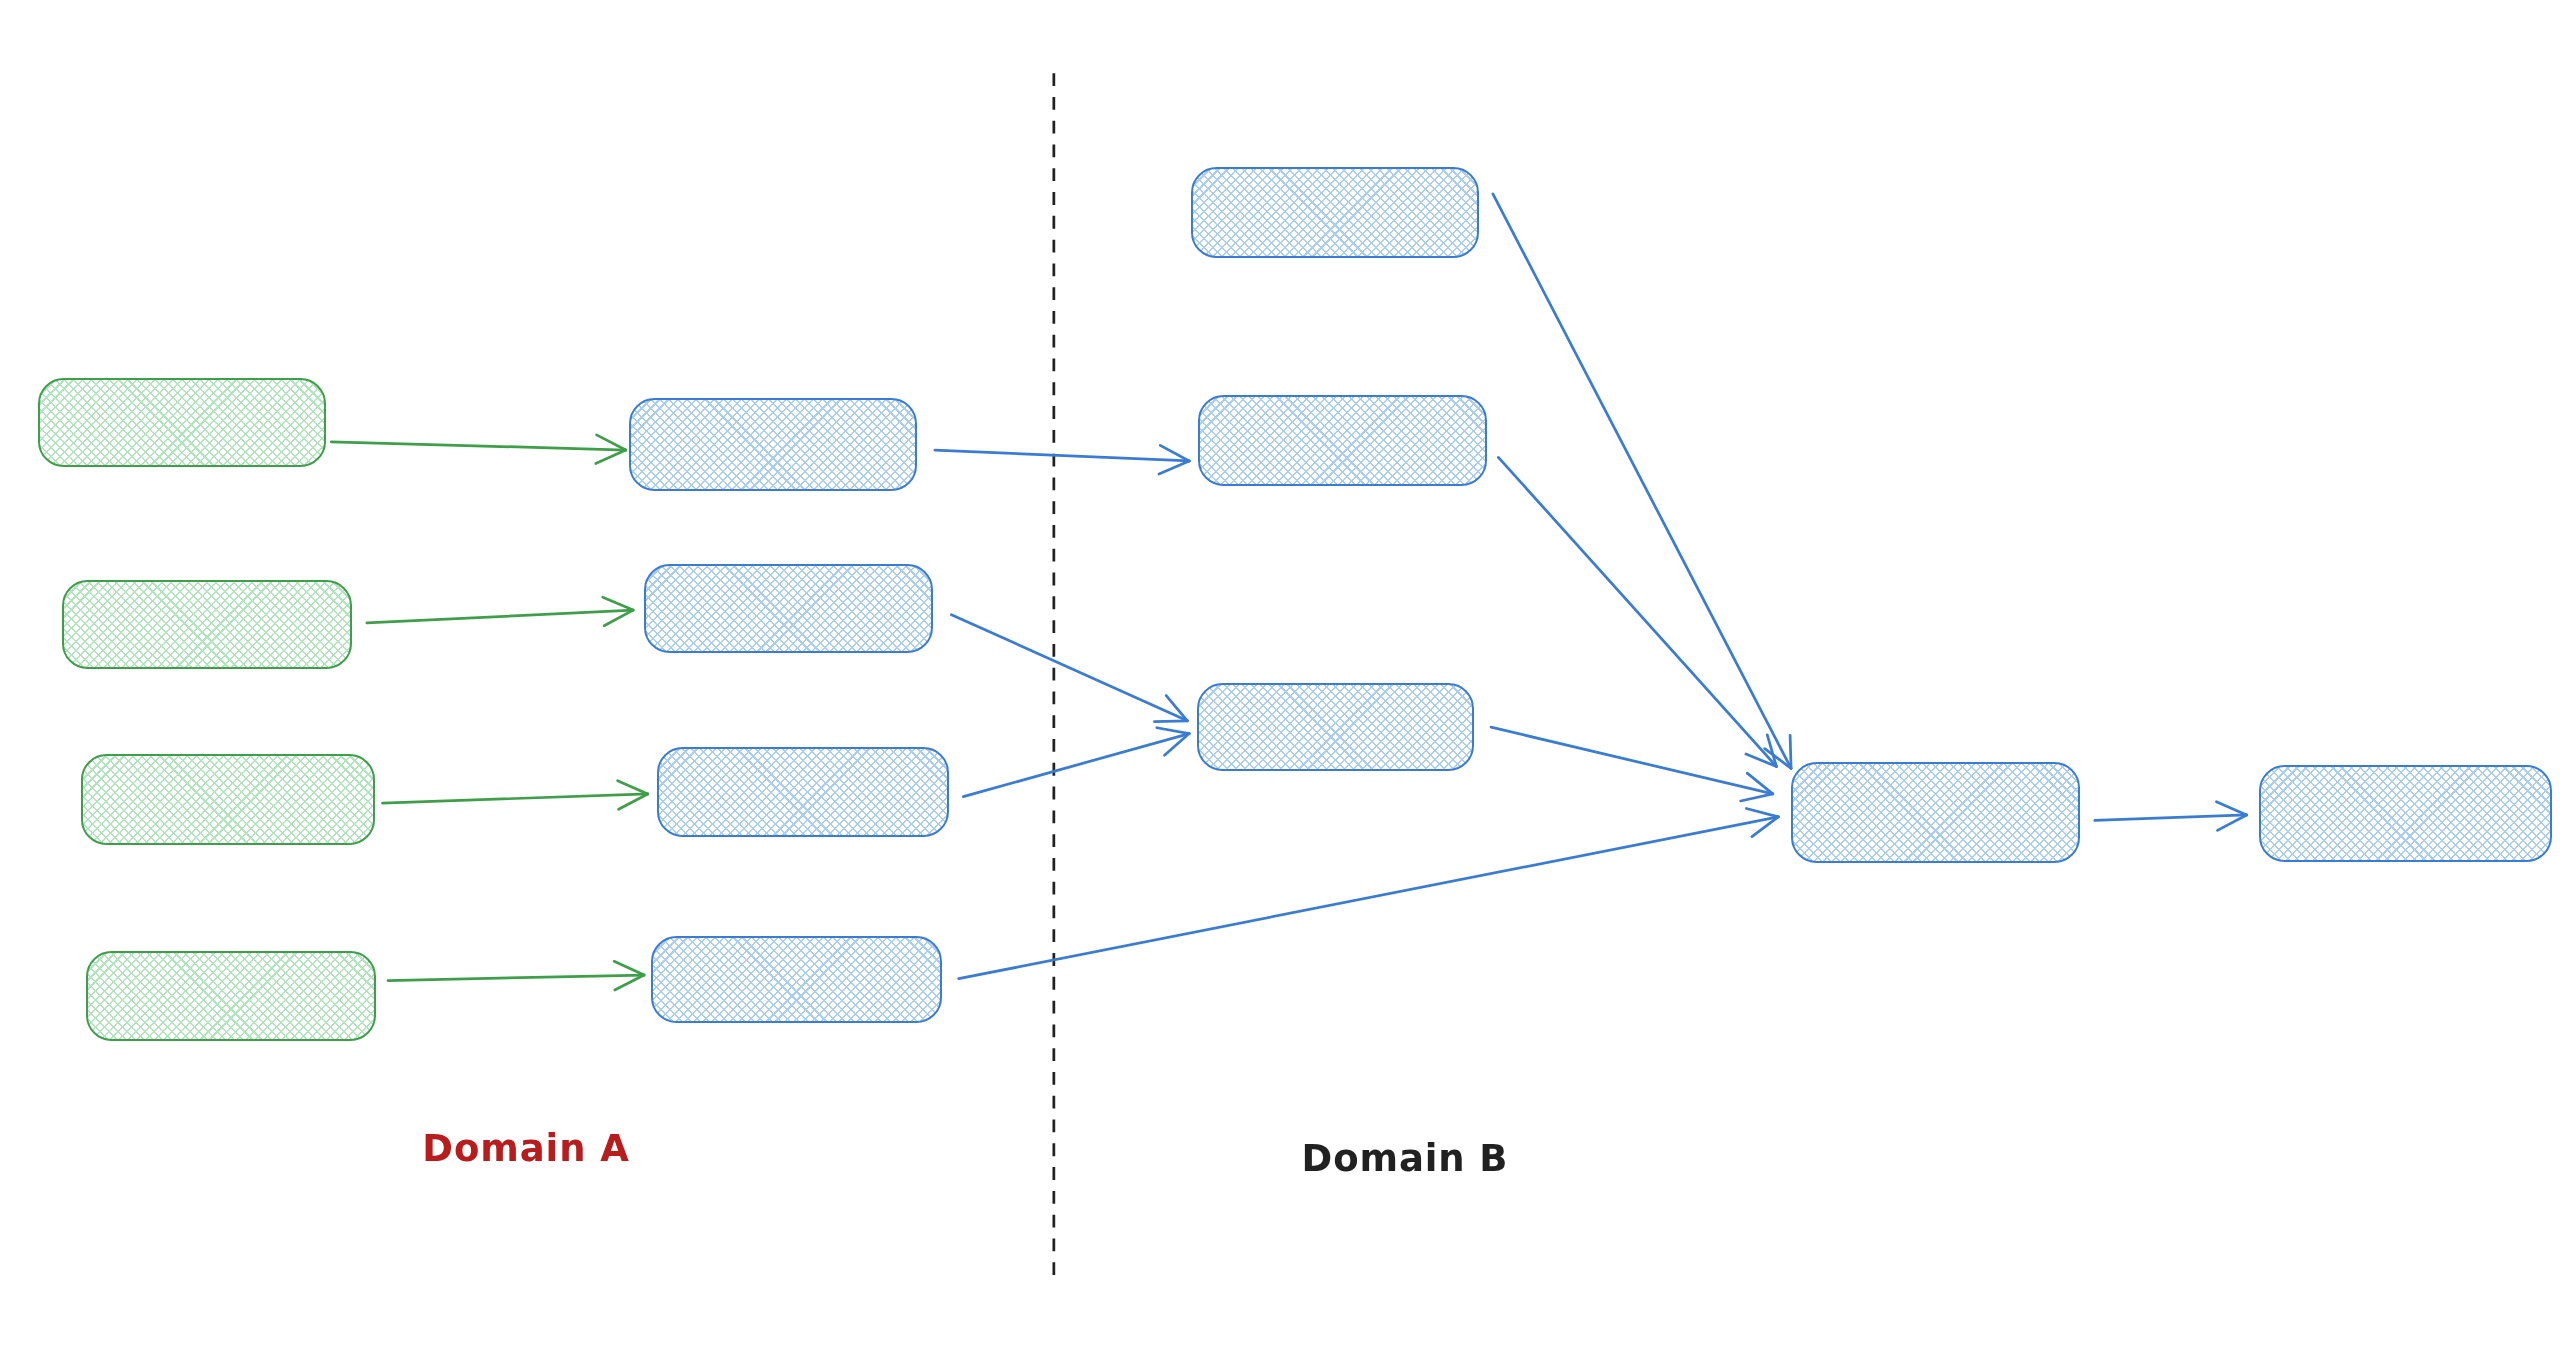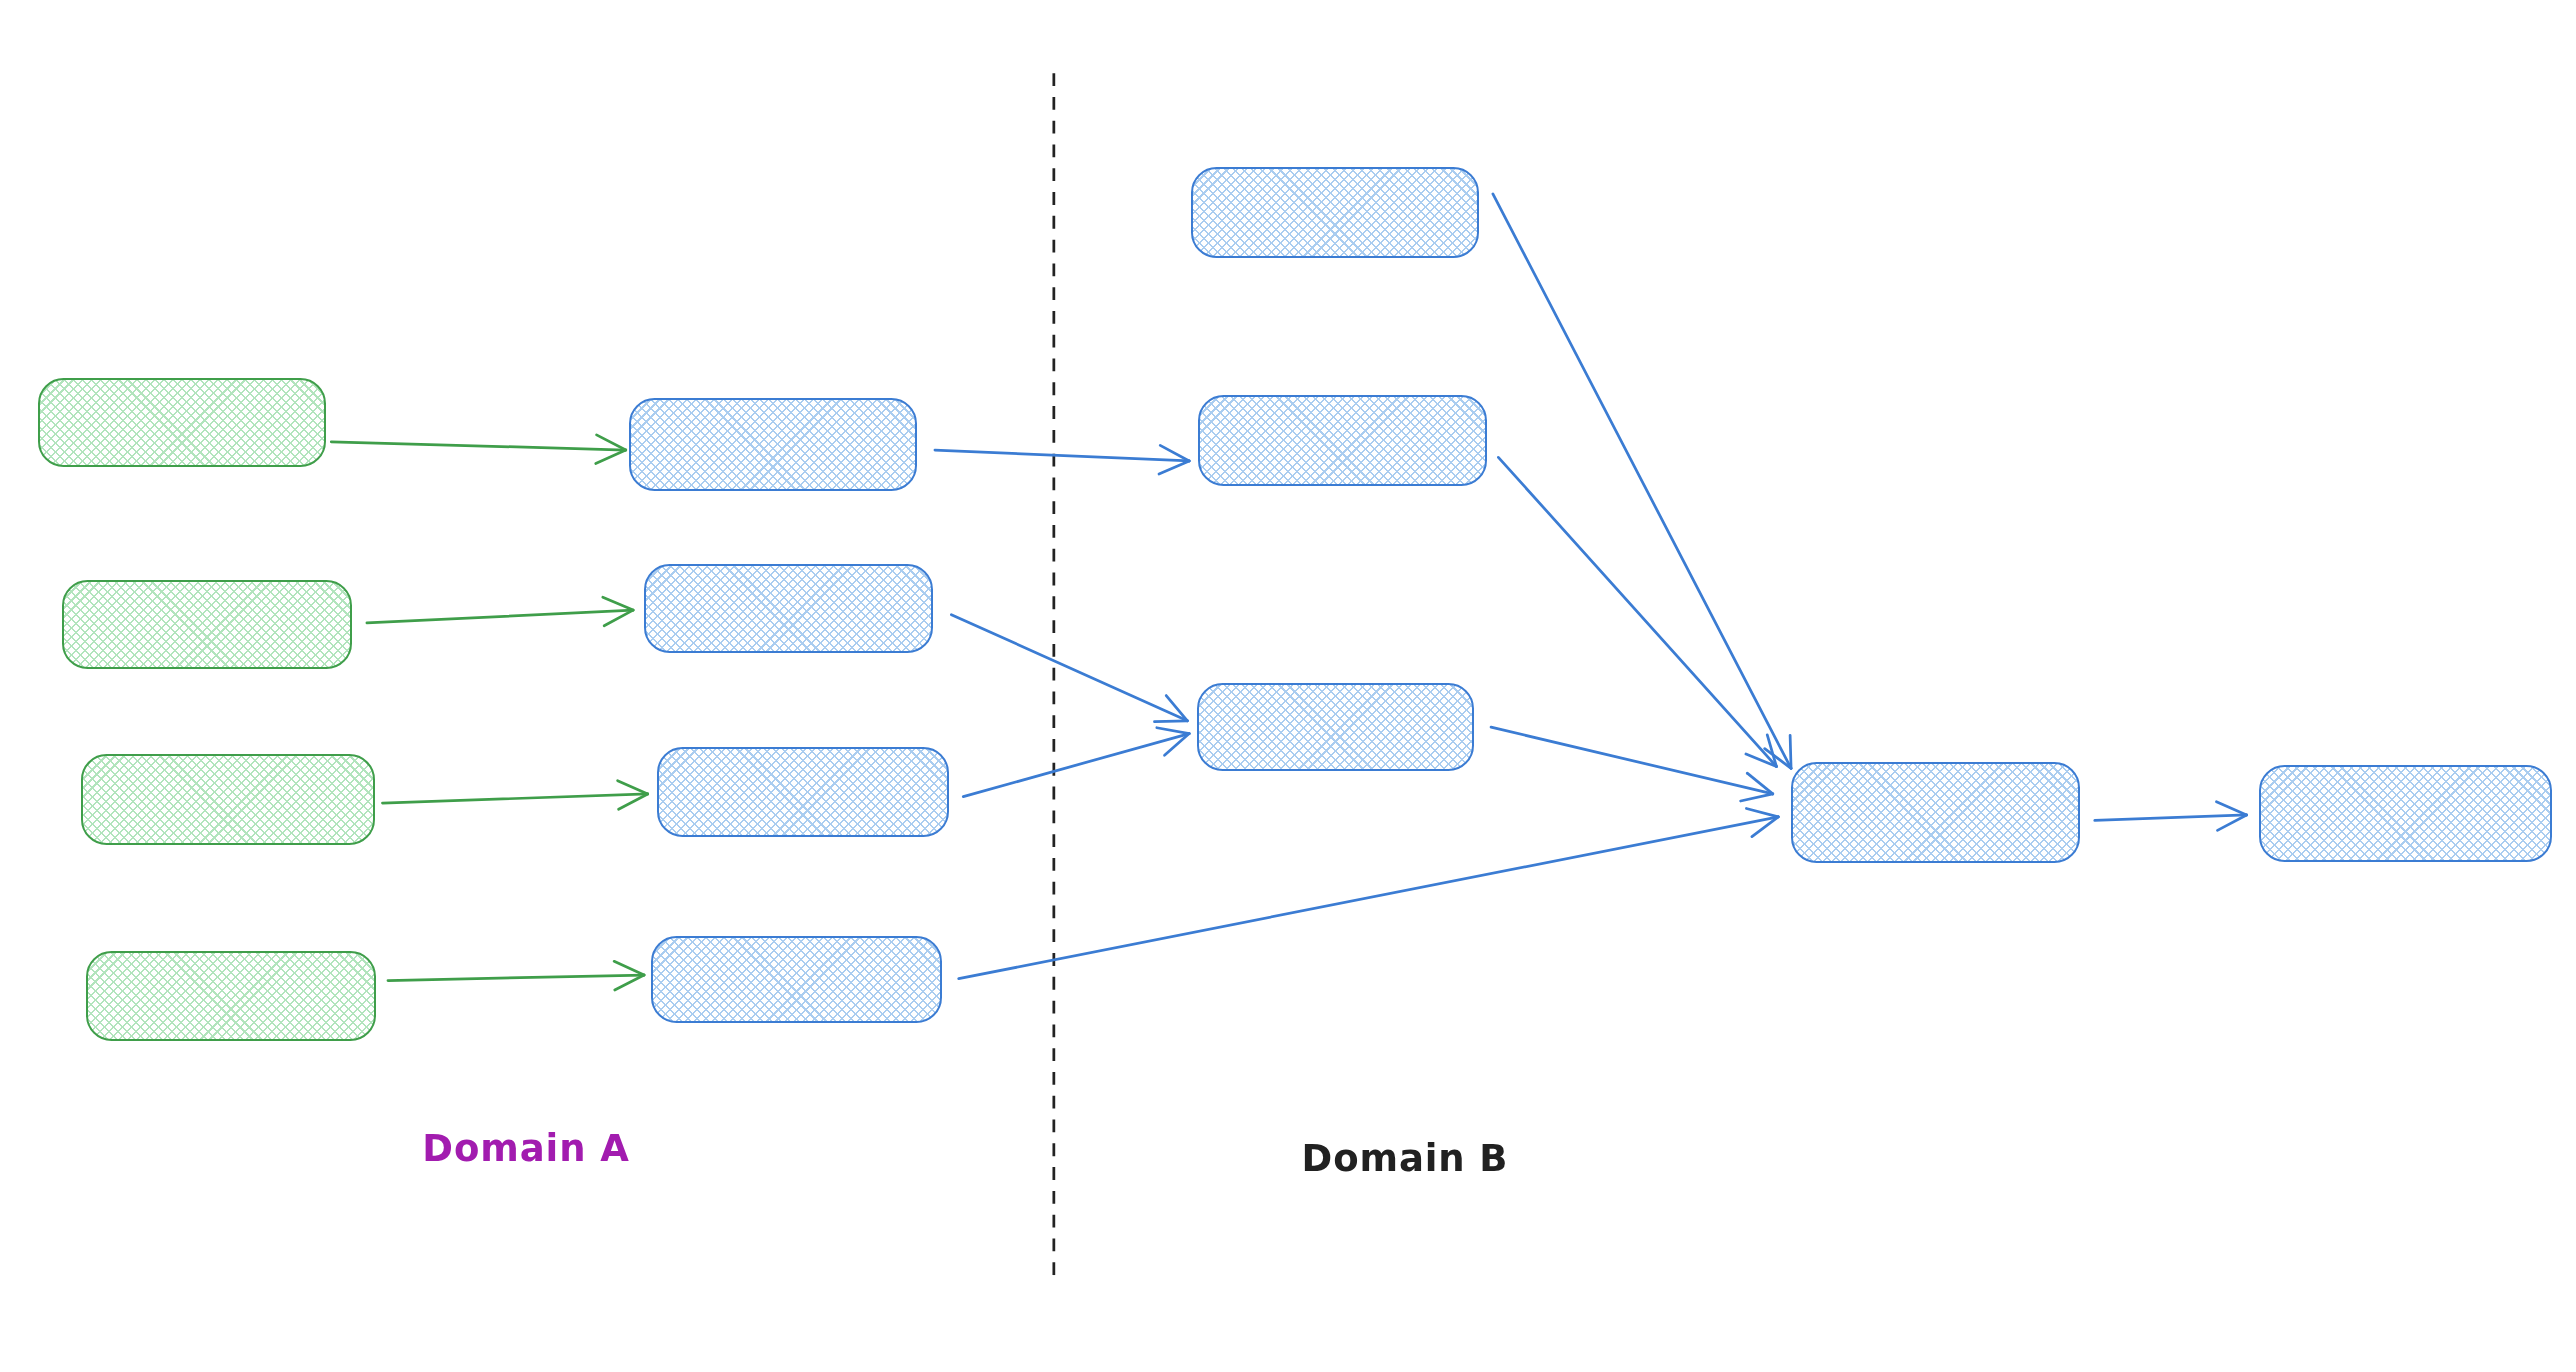--- a/index.html
+++ b/index.html
@@ -116,16 +116,16 @@
       <div class="node blue" style="left: 629px; top: 398px; width: 288px; height: 93px; border-color: rgb(59, 124, 211); background-image: repeating-linear-gradient(45deg, rgb(170, 205, 240) 0px, rgb(170, 205, 240) 1.5px, transparent 1.5px, transparent 6.4px), repeating-linear-gradient(-45deg, rgb(170, 205, 240) 0px, rgb(170, 205, 240) 1.5px, transparent 1.5px, transparent 6.4px);"></div>
       <div class="node blue" style="left: 644px; top: 564px; width: 289px; height: 89px; border-color: rgb(59, 124, 211); background-image: repeating-linear-gradient(45deg, rgb(170, 205, 240) 0px, rgb(170, 205, 240) 1.5px, transparent 1.5px, transparent 6.4px), repeating-linear-gradient(-45deg, rgb(170, 205, 240) 0px, rgb(170, 205, 240) 1.5px, transparent 1.5px, transparent 6.4px);"></div>
       <div class="node blue" style="left: 657px; top: 747px; width: 292px; height: 90px; border-color: rgb(59, 124, 211); background-image: repeating-linear-gradient(45deg, rgb(170, 205, 240) 0px, rgb(170, 205, 240) 1.5px, transparent 1.5px, transparent 6.4px), repeating-linear-gradient(-45deg, rgb(170, 205, 240) 0px, rgb(170, 205, 240) 1.5px, transparent 1.5px, transparent 6.4px);"></div>
       <div class="node blue" style="left: 651px; top: 936px; width: 291px; height: 87px; border-color: rgb(59, 124, 211); background-image: repeating-linear-gradient(45deg, rgb(170, 205, 240) 0px, rgb(170, 205, 240) 1.5px, transparent 1.5px, transparent 6.4px), repeating-linear-gradient(-45deg, rgb(170, 205, 240) 0px, rgb(170, 205, 240) 1.5px, transparent 1.5px, transparent 6.4px);"></div>
       <div class="node blue" style="left: 1191px; top: 167px; width: 288px; height: 91px; border-color: rgb(59, 124, 211); background-image: repeating-linear-gradient(45deg, rgb(170, 205, 240) 0px, rgb(170, 205, 240) 1.5px, transparent 1.5px, transparent 6.4px), repeating-linear-gradient(-45deg, rgb(170, 205, 240) 0px, rgb(170, 205, 240) 1.5px, transparent 1.5px, transparent 6.4px);"></div>
       <div class="node blue" style="left: 1198px; top: 395px; width: 289px; height: 91px; border-color: rgb(59, 124, 211); background-image: repeating-linear-gradient(45deg, rgb(170, 205, 240) 0px, rgb(170, 205, 240) 1.5px, transparent 1.5px, transparent 6.4px), repeating-linear-gradient(-45deg, rgb(170, 205, 240) 0px, rgb(170, 205, 240) 1.5px, transparent 1.5px, transparent 6.4px);"></div>
       <div class="node blue" style="left: 1197px; top: 683px; width: 277px; height: 88px; border-color: rgb(59, 124, 211); background-image: repeating-linear-gradient(45deg, rgb(170, 205, 240) 0px, rgb(170, 205, 240) 1.5px, transparent 1.5px, transparent 6.4px), repeating-linear-gradient(-45deg, rgb(170, 205, 240) 0px, rgb(170, 205, 240) 1.5px, transparent 1.5px, transparent 6.4px);"></div>
       <div class="node blue" style="left: 1791px; top: 762px; width: 289px; height: 101px; border-color: rgb(59, 124, 211); background-image: repeating-linear-gradient(45deg, rgb(170, 205, 240) 0px, rgb(170, 205, 240) 1.5px, transparent 1.5px, transparent 6.4px), repeating-linear-gradient(-45deg, rgb(170, 205, 240) 0px, rgb(170, 205, 240) 1.5px, transparent 1.5px, transparent 6.4px);"></div>
       <div class="node blue" style="left: 2259px; top: 765px; width: 293px; height: 97px; border-color: rgb(59, 124, 211); background-image: repeating-linear-gradient(45deg, rgb(170, 205, 240) 0px, rgb(170, 205, 240) 1.5px, transparent 1.5px, transparent 6.4px), repeating-linear-gradient(-45deg, rgb(170, 205, 240) 0px, rgb(170, 205, 240) 1.5px, transparent 1.5px, transparent 6.4px);"></div>
     </div>
-  <div class="diagram-label" style="left: 526px; top: 1148px; color: #a21caf;">Domain A</div>
+  <div class="diagram-label" style="left: 526px; top: 1148px; color: #b91c1c;">Domain A</div>
   <div class="diagram-label" style="left: 1405px; top: 1158px; color: rgb(33, 33, 33); text-align: center;">Domain B</div>
 </div>
 
 
 </body></html>

